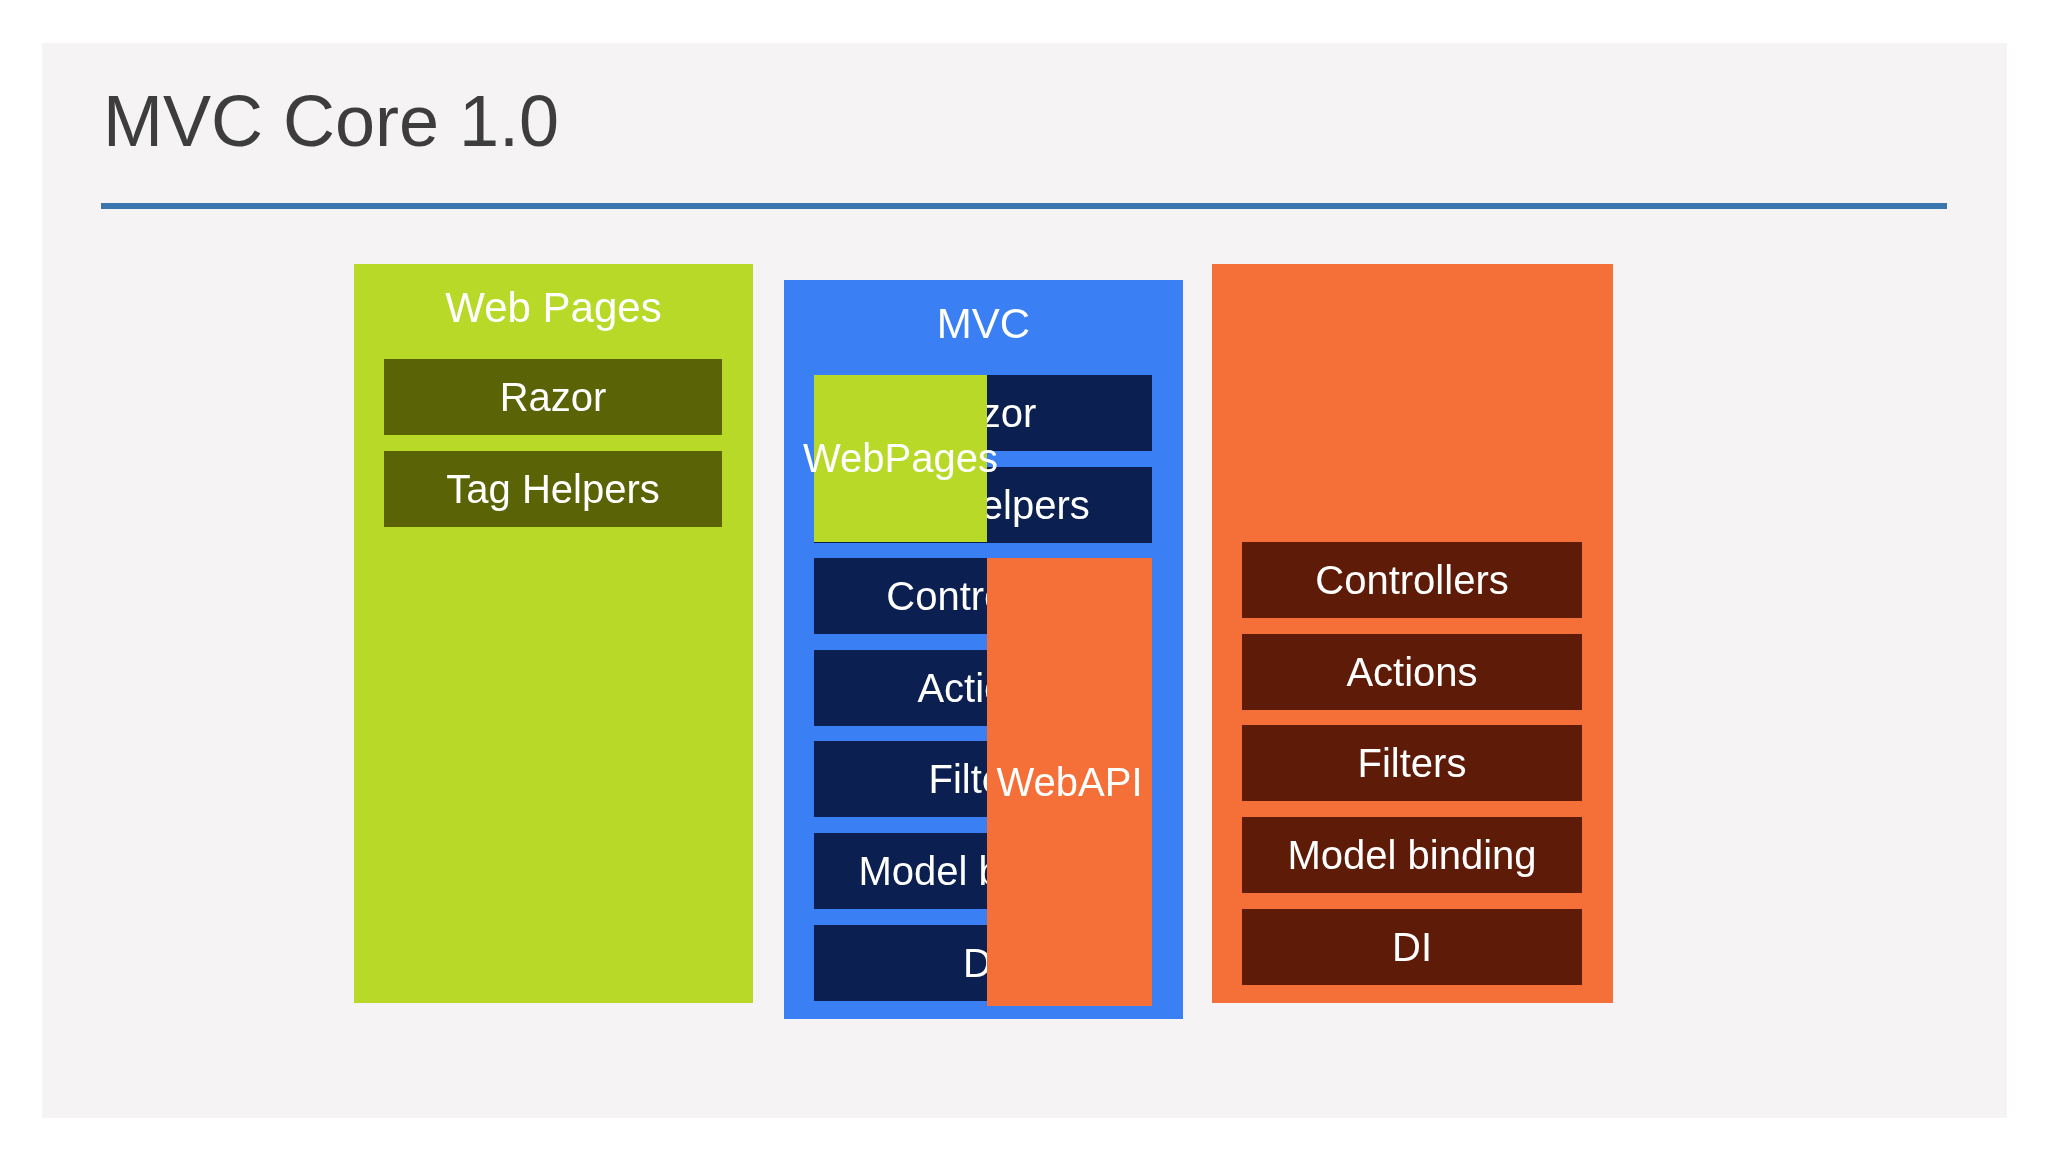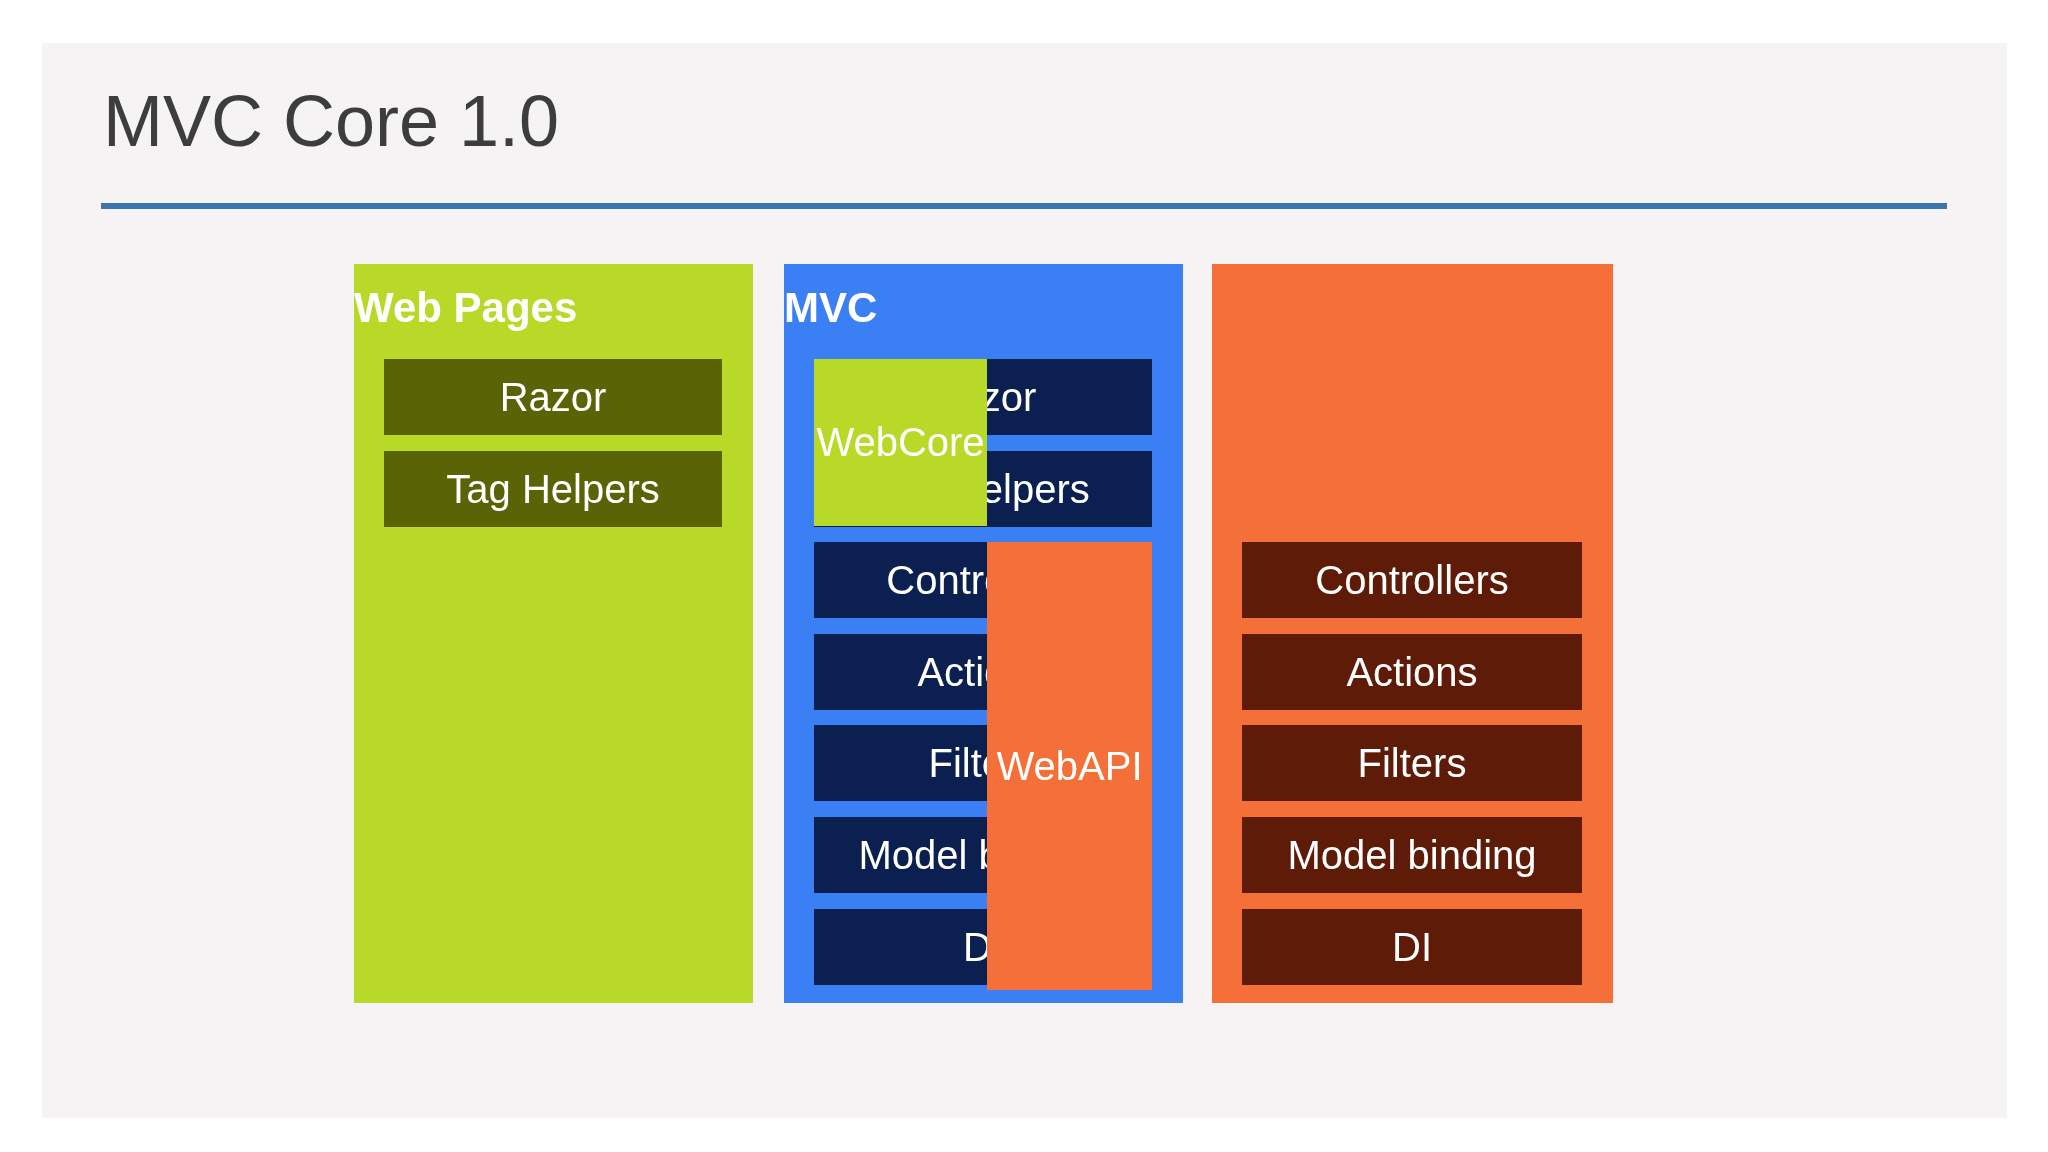--- a/index.html
+++ b/index.html
@@ -33,25 +33,25 @@
     font-size:72px;line-height:76px;font-weight:300;
     color:var(--title_text);letter-spacing:0;
   }
   .rule{
     position:absolute;left:59px;top:160px;width:1846px;height:6px;
     background:var(--rule);
   }
   .diagram{position:absolute;left:0;top:0;width:100%;height:100%;}
   .col{position:absolute;top:221px;height:739px;}
   .col-webpages{left:312px;width:399px;background:var(--green);}
-  .col-mvc{left:742px;width:399px;background:var(--blue);}
+  .col-mvc{left:742px;width:399px;background:var(--blue);margin-top:16px;}
   .col-webapi{left:1170px;width:401px;background:var(--orange);}
   .col-header{
     position:absolute;top:20px;left:0;right:0;
-    text-align:left;font-size:42px;line-height:48px;font-weight:700;
+    text-align:center;font-size:42px;line-height:48px;font-weight:400;
     color:var(--white_text);
   }
   .row{
     position:absolute;left:30px;right:31px;height:76px;
     display:flex;align-items:center;justify-content:center;
     font-size:40px;font-weight:300;color:var(--white_text);
     white-space:nowrap;
   }
   .r1{top:95px}.r2{top:187px}.r3{top:278px}.r4{top:370px}
   .r5{top:461px}.r6{top:553px}.r7{top:645px}
@@ -89,21 +89,21 @@
         <div class="row navy r1">Razor</div>
         <div class="row navy r2">Tag Helpers</div>
         <div class="row navy r3">Controllers</div>
         <div class="row navy r4">Actions</div>
         <div class="row navy r5">Filters</div>
         <div class="row navy r6">Model binding</div>
         <div class="row navy r7">DI</div>
 
         <div class="overlay overlay-green">
           <span>Web</span>
-          <span>Core</span>
+          <span>Pages</span>
         </div>
 
         <div class="overlay overlay-orange">
           <span>Web</span>
           <span>API</span>
         </div>
       </section>
 
       <section class="col col-webapi">
         <div class="row maroon r3">Controllers</div>

